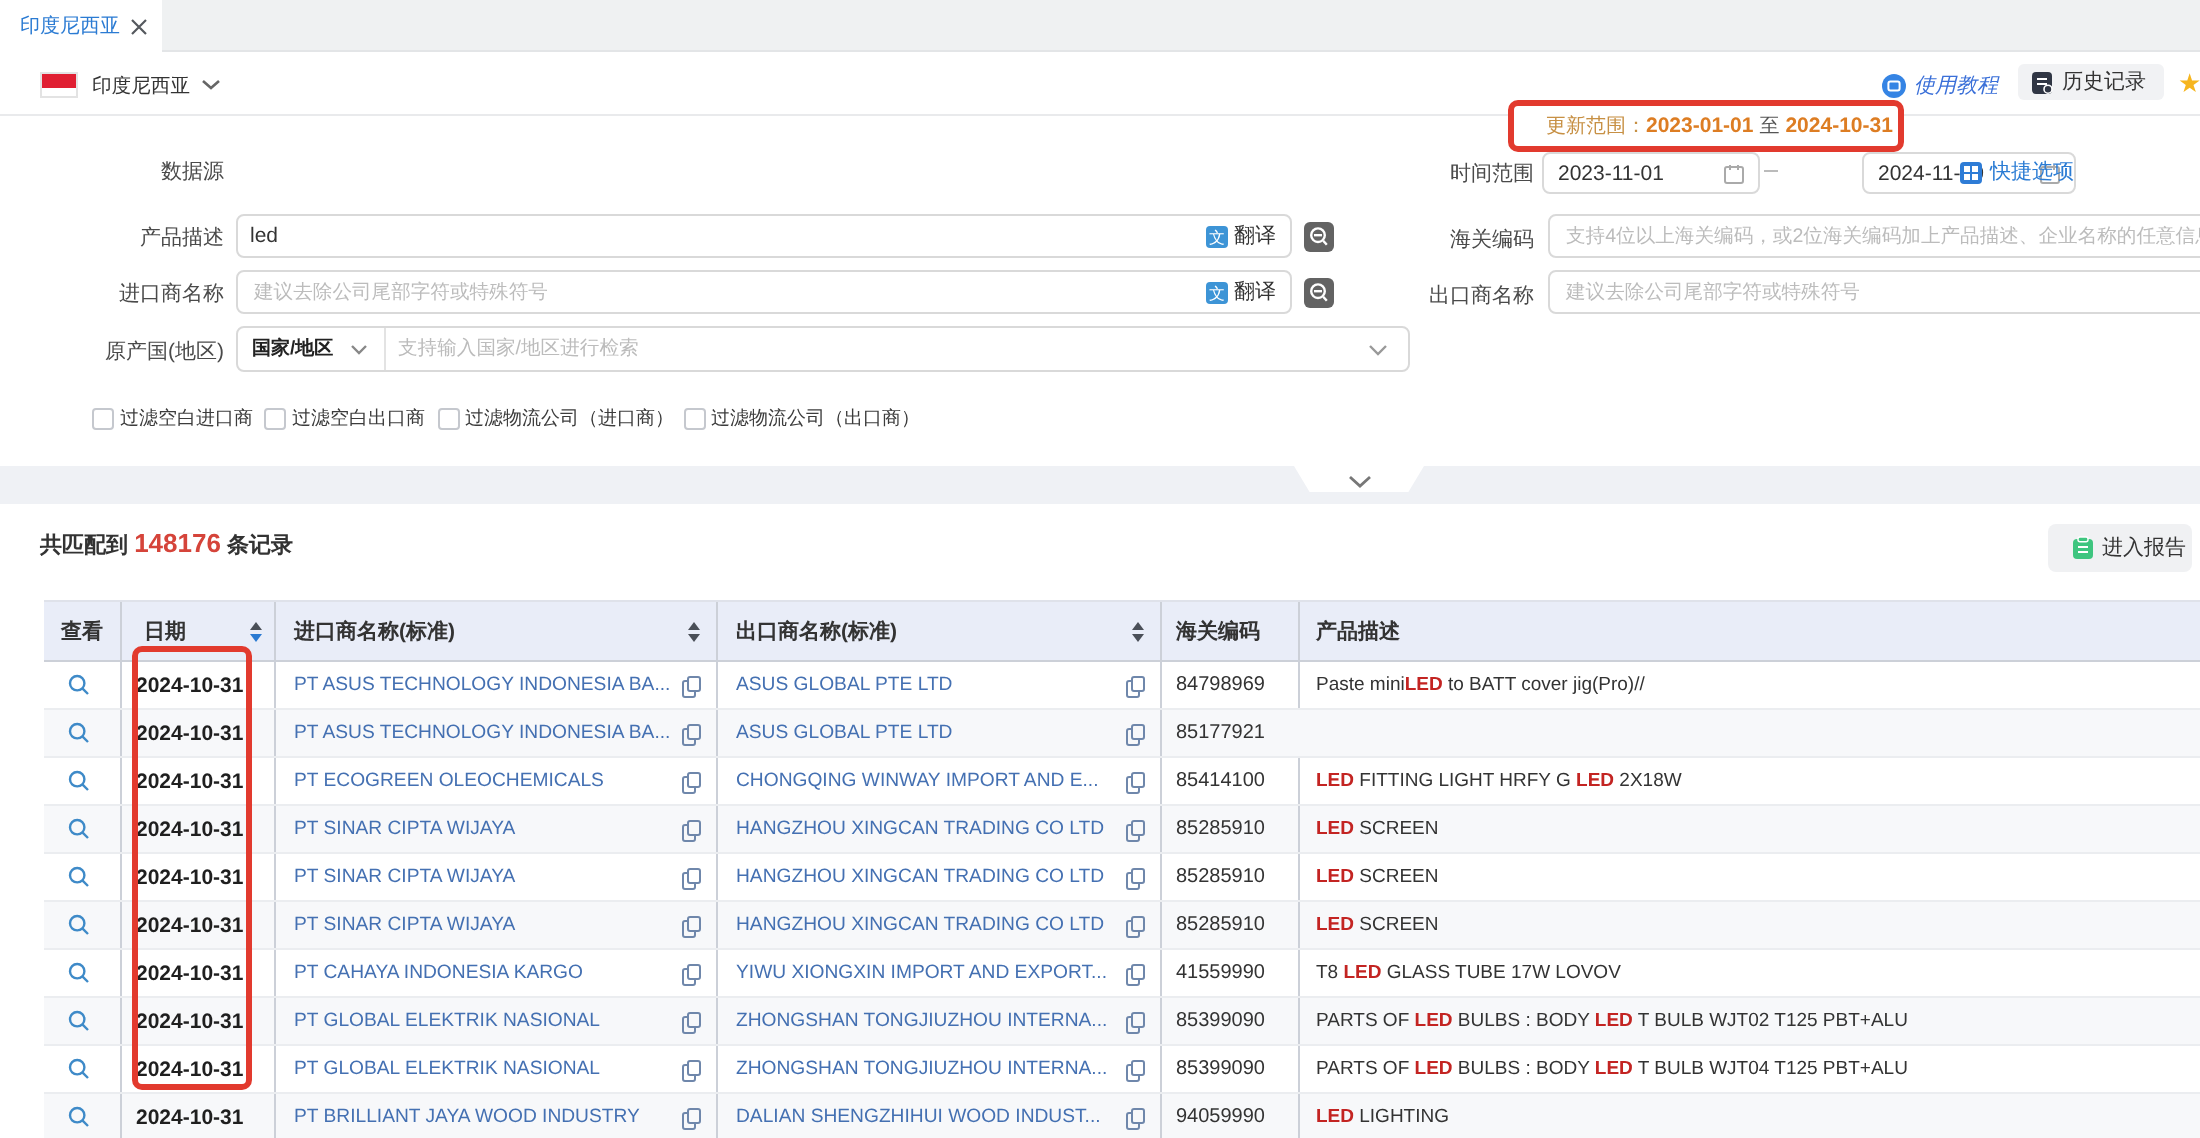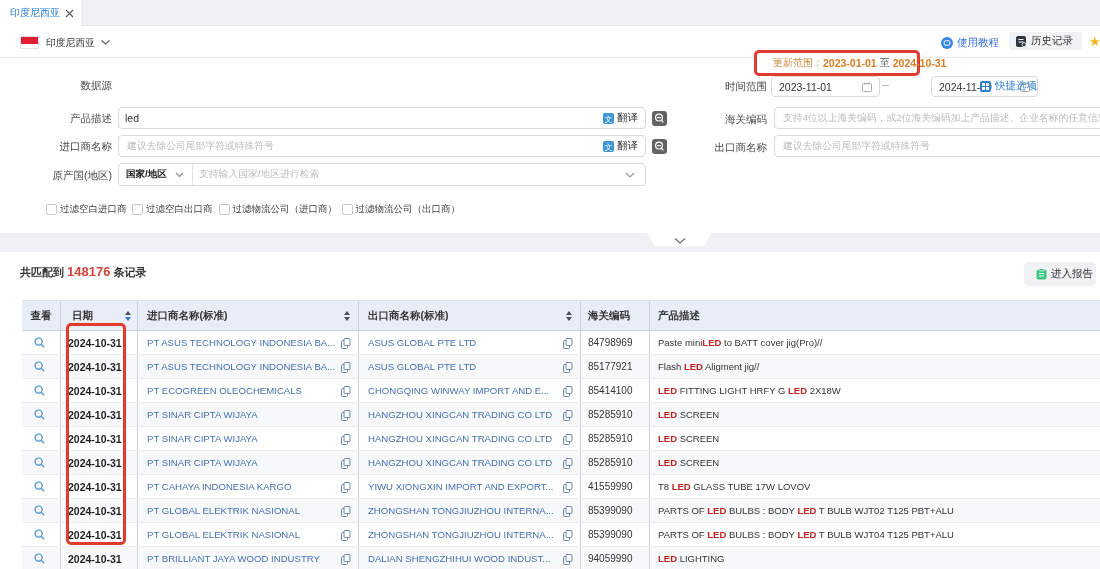--- a/index.html
+++ b/index.html
@@ -73,28 +73,28 @@
 .sort { display:inline-flex; flex-direction:column; margin-left:auto; margin-right:8px; }
 .sort i { width:0; height:0; border-left:3.5px solid transparent; border-right:3.5px solid transparent; display:block; }
 .sort .up { border-bottom:4px solid #4a4f58; margin-bottom:2px; }
 .sort .dn { border-top:4px solid #4a4f58; }
 .sort .blue { border-top-color:#2a7ad2; }
 
 
 .redbox { border:3px solid #e23a2e; border-radius:5px; }
 
 
-.tr-tutorial { left:941px; top:36px; display:flex; align-items:center; }
+.tr-tutorial { left:941px; top:36px; display:flex; align-items:center;font-style:italic; }
 .tr-tutorial span { color:#3a6fd8; font-size:10.5px; margin-left:4px; }
 .histbtn { left:1009px; top:32px; width:73px; height:18px; background:#f1f2f4; border-radius:3px; display:flex; align-items:center; padding-left:7px; }
 .histbtn span { font-size:10.5px; color:#333; margin-left:4px; }
 .star { left:1089px; top:34px; color:#f6b51e; font-size:13px; }
 
 
-.updbox { left:754px; top:50px; width:166px; height:26px; display:flex; align-items:center; justify-content:flex-start; padding-left:16px; white-space:nowrap; }
+.updbox { left:754px; top:50px; width:198px; height:26px; display:flex; align-items:center; justify-content:flex-start; padding-left:16px; white-space:nowrap; }
 .updbox .lbl { color:#c79044; font-size:10px; }
 .updbox .d { color:#dd7d23; font-weight:bold; font-size:10.5px; }
 .updbox .zhi { color:#555; font-size:10px; margin:0 3px; }
 
 
 .dateinput { border:1px solid #d9d9d9; border-radius:4px; background:#fff; display:flex; align-items:center; padding:0 7px; font-size:10.5px; color:#333; }
 .dateinput svg { margin-left:auto; }
 .quick { display:flex; align-items:center; }
 .quick span { color:#2b7cd4; font-size:10.5px; margin-left:4px; }
 </style>
@@ -152,21 +152,21 @@
   </div>
   <div class="abs darkicon" style="left:652px; top:139px;">
       <svg width="11" height="11">
         <circle cx="5" cy="4.6" r="3.4" stroke="#fff" stroke-width="1.2" fill="none"></circle>
         <line x1="3" y1="4.6" x2="7" y2="4.6" stroke="#fff" stroke-width="1.2"></line>
         <line x1="7.6" y1="7.4" x2="9.4" y2="9.4" stroke="#fff" stroke-width="1.2"></line>
       </svg>
     </div>
 
   <div class="abs flabel" style="left:22px; top:169px;">原产国(地区)</div>
-  <div class="abs input" style="left:118px; top:163px; width:528px; height:23px;">
+  <div class="abs input" style="left:118px; top:163px; width:587px; height:23px;">
     <div style="width:74px; height:100%; display:flex; align-items:center; padding-left:7px; border-right:1px solid #e3e3e3; font-weight:bold; font-size:9.5px; color:#222;">国家/地区
       <svg width="9" height="6" style="margin-left:8px;">
           <path d="M1 1 L4.5 4.5 L8 1" stroke="#888" stroke-width="1.2" fill="none"></path>
         </svg>
     </div>
     <span class="ph" style="margin-left:6px;">支持输入国家/地区进行检索</span>
     <svg width="10" height="6" style="margin-left:auto; margin-right:10px;">
         <path d="M1 1 L5 5 L9 1" stroke="#999" stroke-width="1.2" fill="none"></path>
       </svg>
   </div>
@@ -322,23 +322,20 @@
             </svg></span>
         </div>
    <div class="c3">
           <span class="link">ASUS GLOBAL PTE LTD</span>
           <span class="copy"><svg width="10" height="11">
               <rect x="3" y="0.5" width="6" height="7" rx="1" stroke="#6f87ab" fill="none"></rect>
               <path d="M3 2.5 H1.5 A1 1 0 0 0 0.5 3.5 V9.5 A1 1 0 0 0 1.5 10.5 H5.5 A1 1 0 0 0 6.5 9.5 V8" stroke="#6f87ab" fill="none"></path>
             </svg></span>
         </div>
    <div class="c4">85177921</div>
-   <div class="c5">
-          <span>Flash <span class="led">LED</span> Aligment jig//</span>
-        </div>
  </div>
 <div class="trow tr ">
    <div class="c0">
           <svg width="11" height="11" style="position:relative;left:-2px;">
             <circle cx="4.6" cy="4.6" r="3.6" stroke="#3e8ac8" stroke-width="1.2" fill="none"></circle>
             <line x1="7.3" y1="7.3" x2="10" y2="10" stroke="#3e8ac8" stroke-width="1.2"></line>
           </svg>
         </div>
    <div class="c1">2024-10-31</div>
    <div class="c2">

